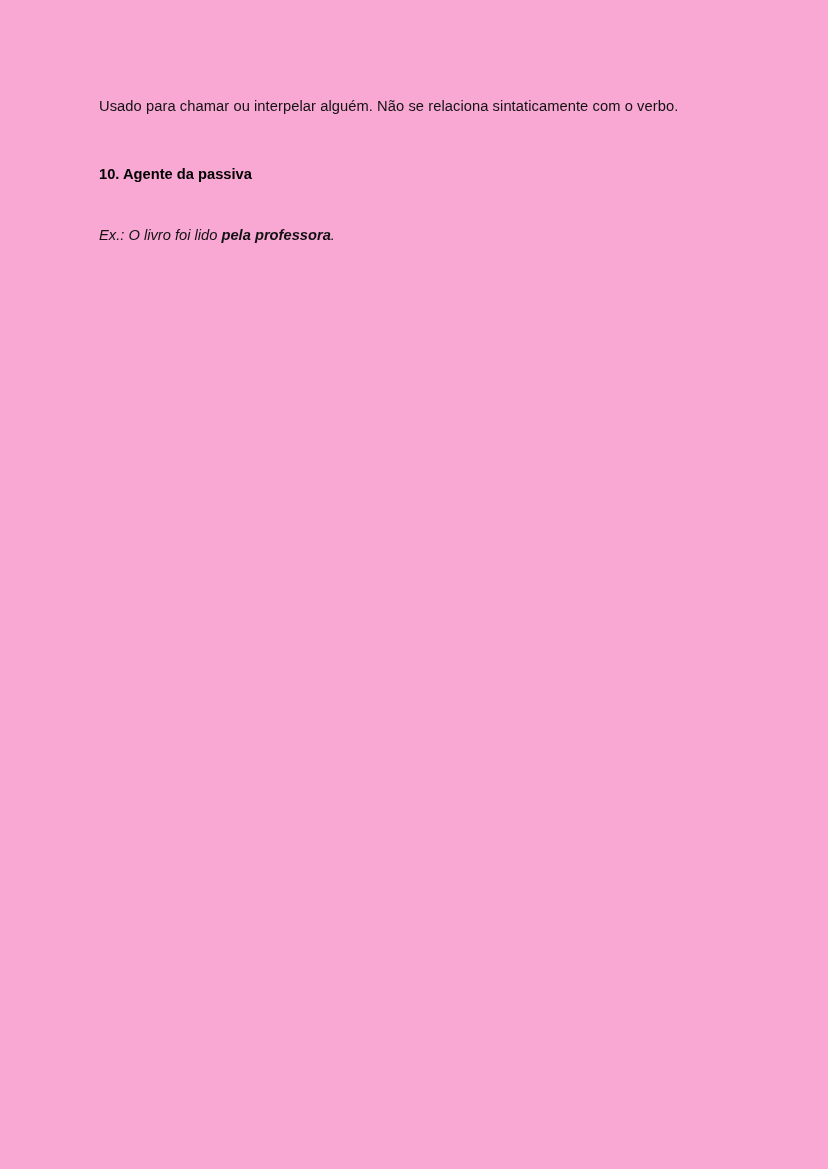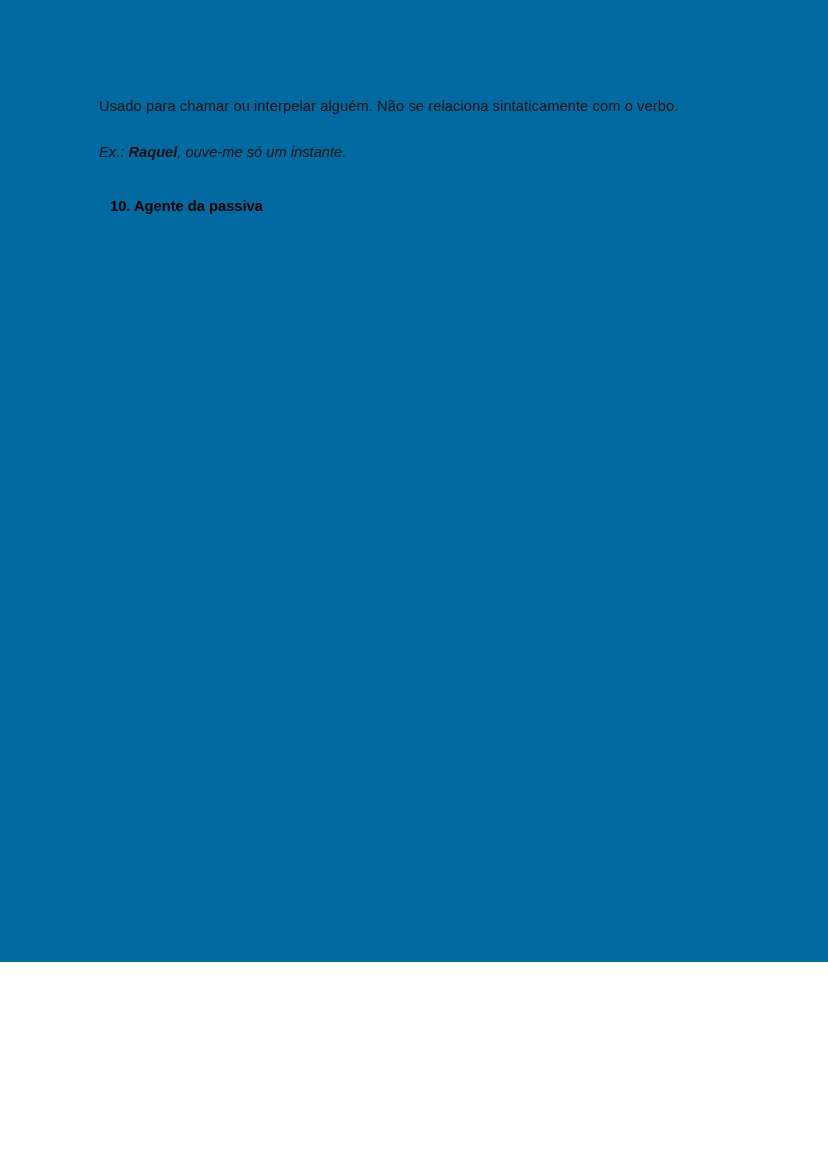--- a/index.html
+++ b/index.html
@@ -10,22 +10,22 @@
   body {
     width: 828px;
     height: 1169px;
     font-family: "Liberation Sans", sans-serif;
     color: #000000;
     -webkit-font-smoothing: antialiased;
   }
   .page {
     position: relative;
     width: 828px;
-    height: 962px;
-    background: #0369a1;
+    height: 1169px;
+    background: #f9a8d4;
     box-sizing: border-box;
     padding: 96px 128px 0 99px;
   }
   .doc-body {
     width: 601px;
   }
   p.para {
     margin: 0 0 0 0;
     font-size: 14.7px;
     line-height: 21px;
@@ -41,46 +41,46 @@
     font-size: 14.7px;
     line-height: 21px;
     font-style: italic;
     color: #111111;
   }
   p.example b {
     font-weight: bold;
     font-style: italic;
   }
   h3.heading {
-    margin: 11px;
+    margin: 0;
     font-size: 14.7px;
     line-height: 21px;
     font-weight: bold;
     color: #000000;
   }
   .inline { display: inline; }
 </style>
 </head>
 <body>
 
 <div class="page">
   <div class="doc-body">
 
     <p class="para">Usado para chamar ou interpelar alguém. Não se relaciona sintaticamente com o verbo.</p>
 
     <div class="block-spacer-lg"></div>
 
-    <p class="example">
-      <span class="inline">Ex.: </span><b class="inline">Raquel</b><span class="inline">, ouve-me só um instante.</span>
-    </p>
 
     <div class="block-spacer-md"></div>
 
     <h3 class="heading">10. Agente da passiva</h3>
 
     <div class="block-spacer-sm"></div>
 
 
     <div class="block-spacer-sm"></div>
 
+    <p class="example">
+      <span class="inline">Ex.: O livro foi lido </span><b class="inline">pela professora</b><span class="inline">.</span>
+    </p>
 
   </div>
 </div>
 
 </body></html>

